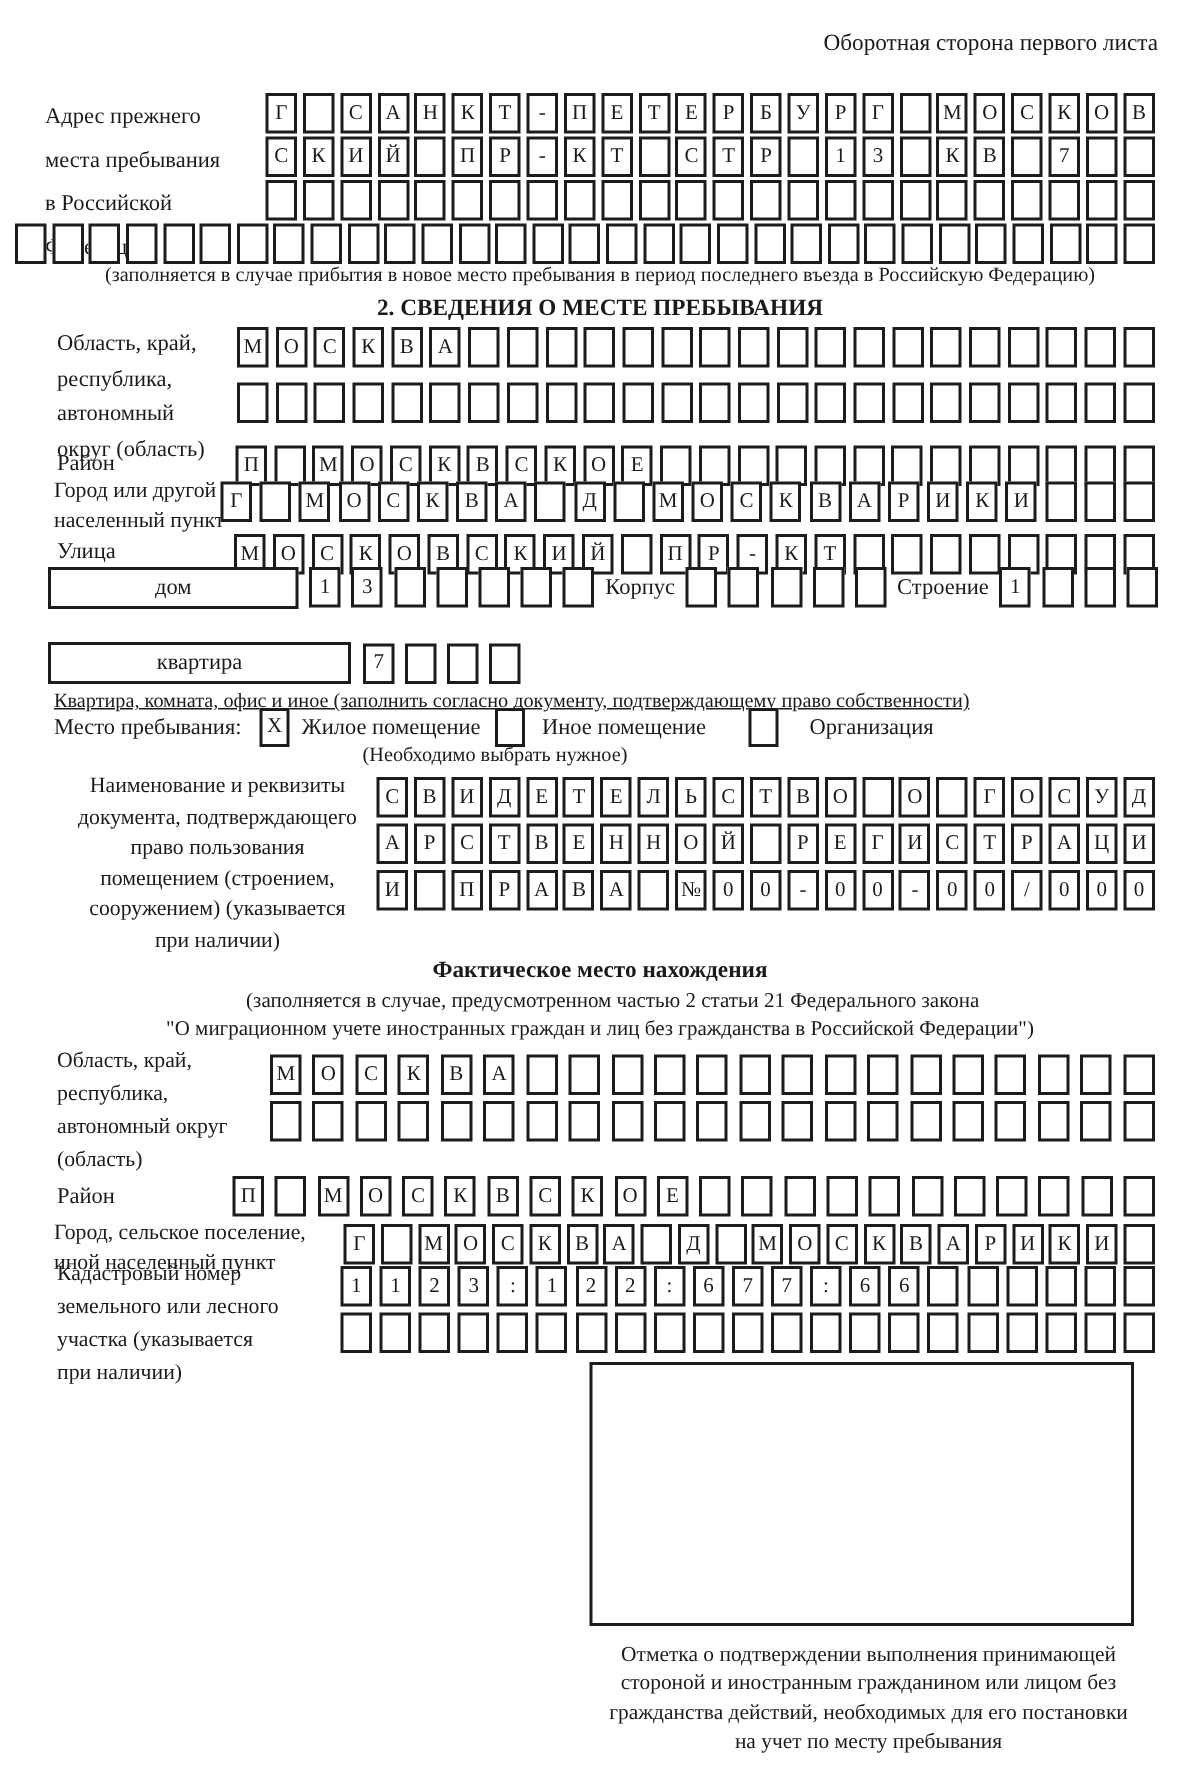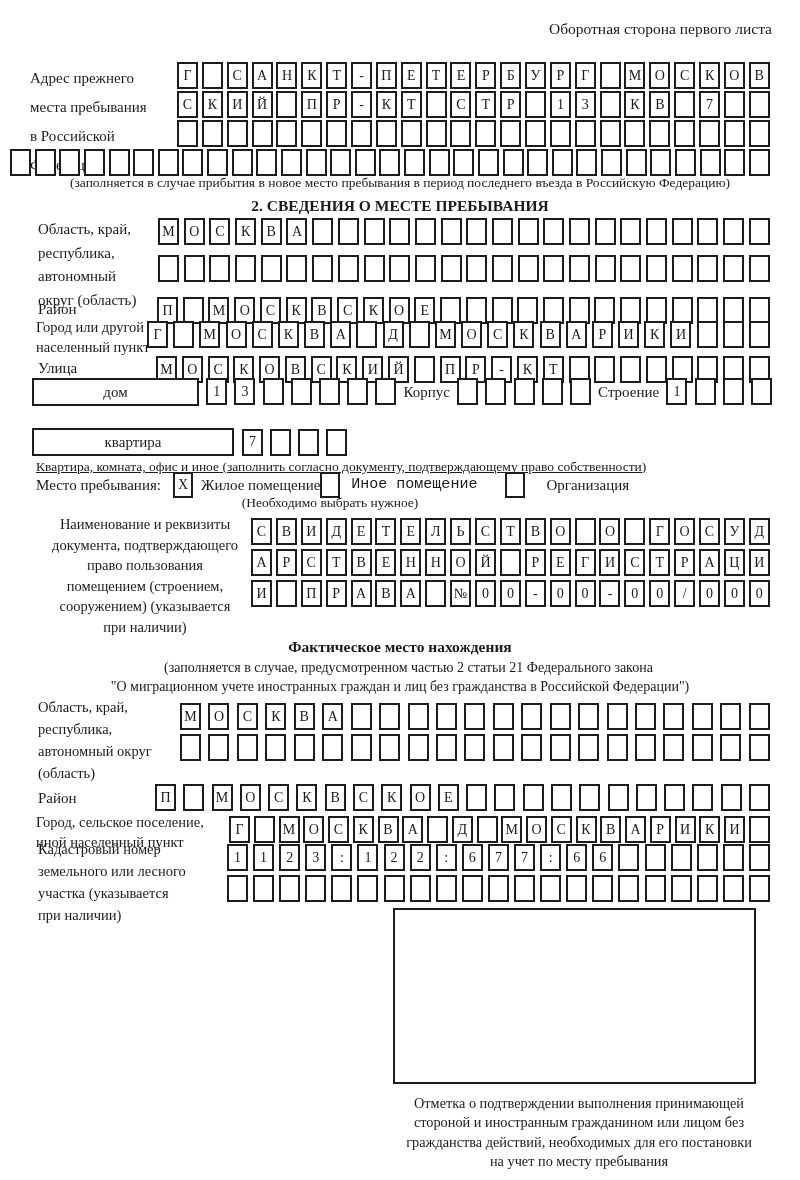--- a/index.html
+++ b/index.html
@@ -136,23 +136,23 @@
         <div class="cell"></div>
         <div class="cell"></div>
         <div class="cell"></div>
       </div>
   </div>
   <div class="abs note" id="s2-apt-note">Квартира, комната, офис и иное (заполнить согласно документу, подтверждающему право собственности)</div>
 
   <div class="abs" id="s2-place-row">
     <span class="inline-lbl" style="margin-right:12px;">Место пребывания:</span>
     <span class="chk" style="margin-right:8px;">X</span>
-    <span class="inline-lbl" style="">Жилое помещение</span>
+    <span class="inline-lbl" style="margin-right:10px;">Жилое помещение</span>
     <span class="chk" style="margin-right:11px;"></span>
-    <span class="inline-lbl" style="margin-right:28px;font-family:Liberation Mono, monospace;">Иное помещение</span>
+    <span class="inline-lbl" style="margin-right:28px;">Иное помещение</span>
     <span class="chk" style="margin-right:21px;"></span>
     <span class="inline-lbl">Организация</span>
   </div>
   <div class="abs note center" id="s2-place-note">(Необходимо выбрать нужное)</div>
 
   <div class="abs lbl" id="s2-doc-label">Наименование и реквизиты
 документа, подтверждающего
 право пользования
 помещением (строением,
 сооружением) (указывается

